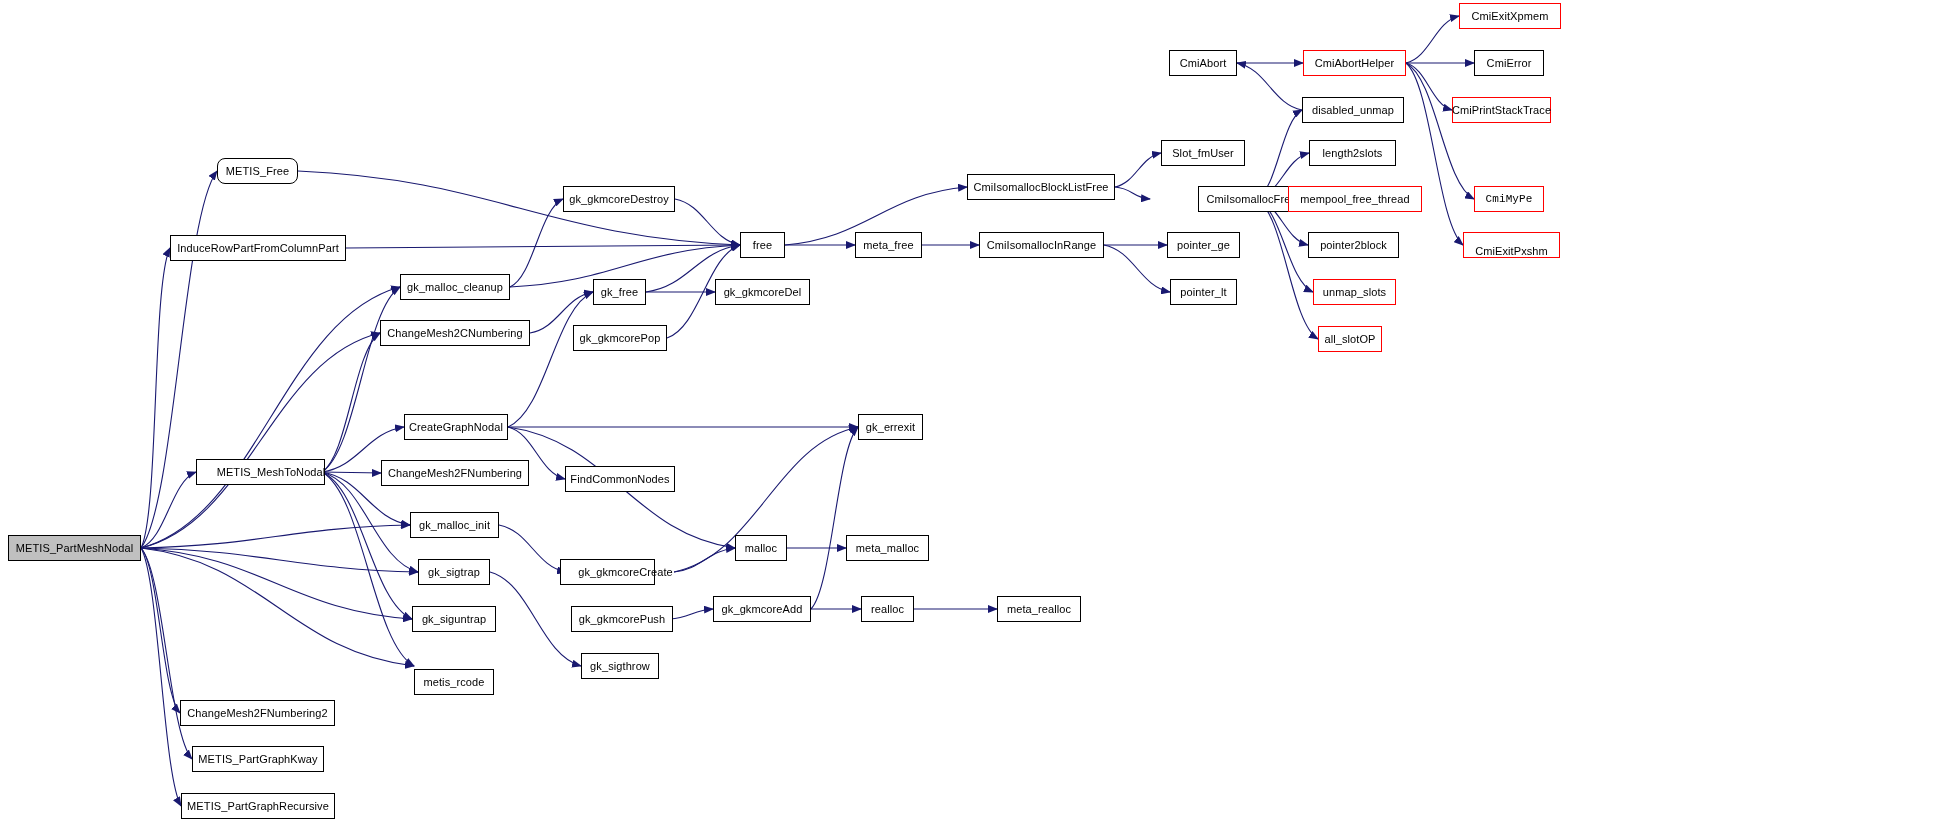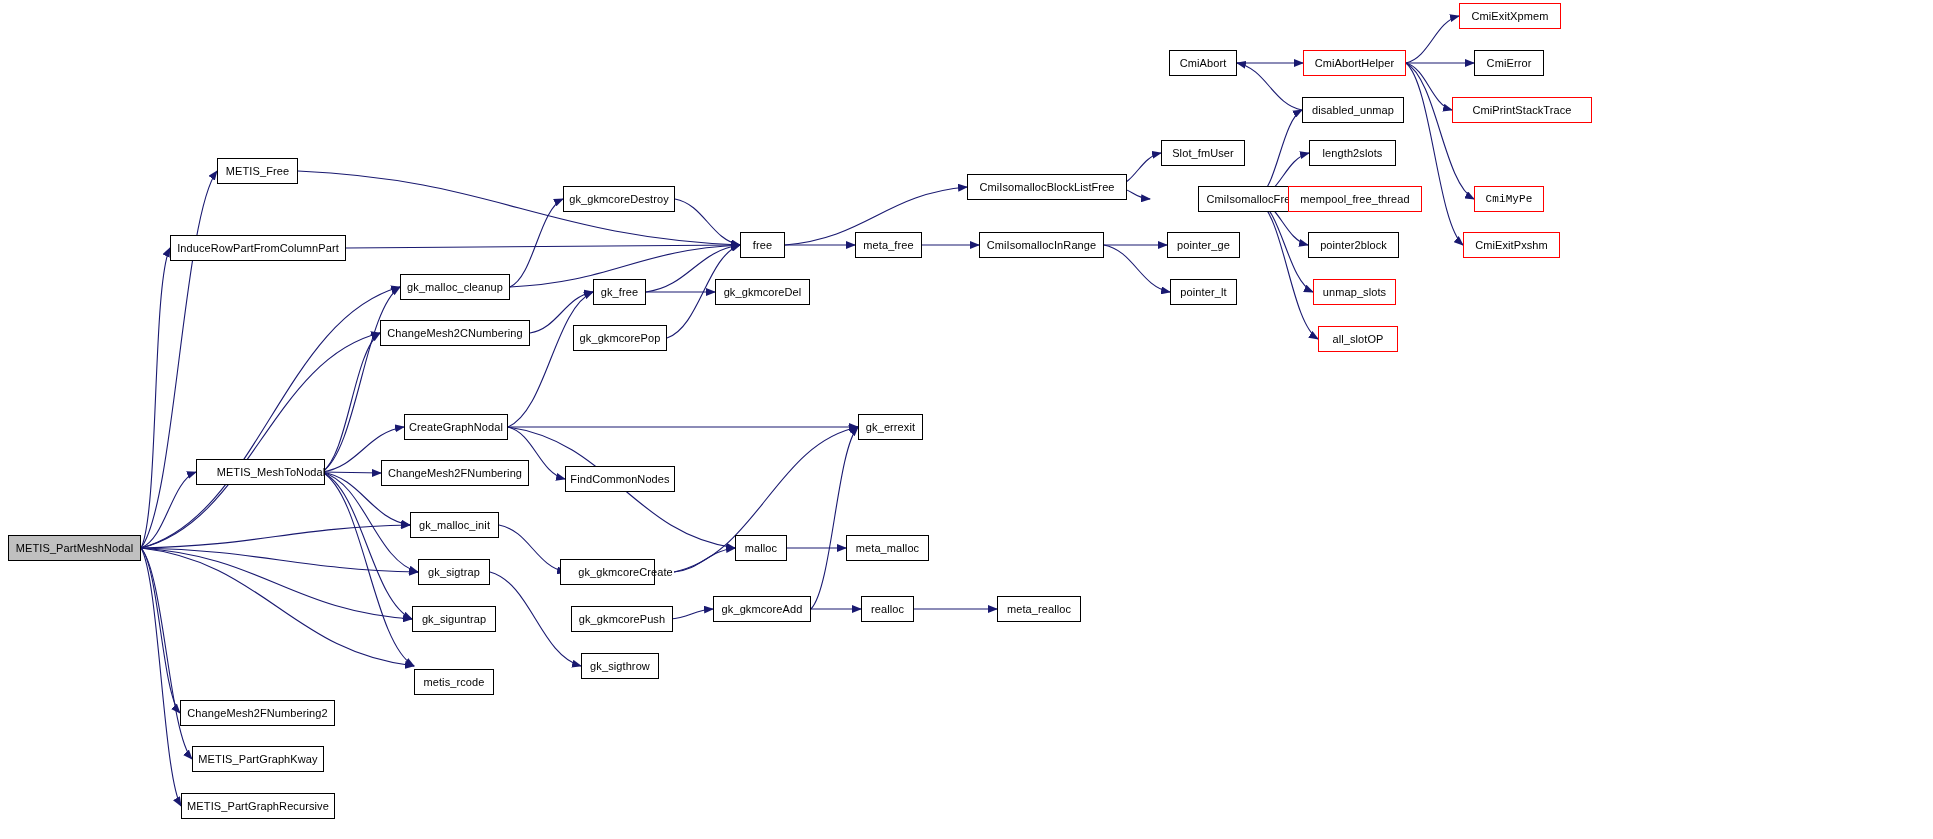--- a/index.html
+++ b/index.html
@@ -102,21 +102,21 @@
         <path d="M 1406,63 C 1436.6,63 1443.4,63 1474,63" marker-end="url(#ah)"></path>
         <path d="M 1406,63 C 1426.7,68.64 1431.3,104.36 1452,110" marker-end="url(#ah)"></path>
         <path d="M 1406,63 C 1436.6,79.32 1443.4,182.68 1474,199" marker-end="url(#ah)"></path>
         <path d="M 1406,63 C 1431.65,84.84 1437.35,223.16 1463,245" marker-end="url(#ah)"></path>
       </g>
   </svg>
   <div id="node-layer">
       <div class="node root" style="left: 8px; top: 535px; width: 133px;">
         <span>METIS_PartMeshNodal</span>
       </div>
-      <div class="node" style="left: 217px; top: 158px; width: 81px;">
+      <div class="node" style="left: 217px; top: 158px; width: 81px; border-radius: 8px;">
         <span>METIS_Free</span>
       </div>
       <div class="node" style="left: 170px; top: 235px; width: 176px;">
         <span>InduceRowPartFromColumnPart</span>
       </div>
       <div class="node" style="left: 400px; top: 274px; width: 110px;">
         <span>gk_malloc_cleanup</span>
       </div>
       <div class="node" style="left: 380px; top: 320px; width: 150px;">
         <span>ChangeMesh2CNumbering</span>
@@ -192,21 +192,21 @@
       </div>
       <div class="node" style="left: 846px; top: 535px; width: 83px;">
         <span>meta_malloc</span>
       </div>
       <div class="node" style="left: 861px; top: 596px; width: 53px;">
         <span>realloc</span>
       </div>
       <div class="node" style="left: 997px; top: 596px; width: 84px;">
         <span>meta_realloc</span>
       </div>
-      <div class="node" style="left: 967px; top: 174px; width: 160px; text-align: center;">
+      <div class="node" style="left: 967px; top: 174px; width: 148px; text-align: center;">
         <span>CmiIsomallocBlockListFree</span>
       </div>
       <div class="node" style="left: 979px; top: 232px; width: 125px;">
         <span>CmiIsomallocInRange</span>
       </div>
       <div class="node" style="left: 1169px; top: 50px; width: 68px;">
         <span>CmiAbort</span>
       </div>
       <div class="node" style="left: 1161px; top: 140px; width: 84px;">
         <span>Slot_fmUser</span>
@@ -231,32 +231,32 @@
       </div>
       <div class="node red" style="left: 1288px; top: 186px; width: 134px;">
         <span>mempool_free_thread</span>
       </div>
       <div class="node" style="left: 1308px; top: 232px; width: 91px;">
         <span>pointer2block</span>
       </div>
       <div class="node red" style="left: 1313px; top: 279px; width: 83px;">
         <span>unmap_slots</span>
       </div>
-      <div class="node red" style="left: 1318px; top: 326px; width: 80px;">
+      <div class="node red" style="left: 1318px; top: 326px; width: 64px;">
         <span>all_slotOP</span>
       </div>
       <div class="node red" style="left: 1459px; top: 3px; width: 102px;">
         <span>CmiExitXpmem</span>
       </div>
       <div class="node" style="left: 1474px; top: 50px; width: 70px;">
         <span>CmiError</span>
       </div>
-      <div class="node red" style="left: 1452px; top: 97px; width: 140px;">
+      <div class="node red" style="left: 1452px; top: 97px; width: 99px;">
         <span>CmiPrintStackTrace</span>
       </div>
       <div class="node red" style="left: 1474px; top: 186px; width: 70px; font-family: Liberation Mono, monospace;">
         <span>CmiMyPe</span>
       </div>
-      <div class="node red" style="left: 1463px; top: 232px; width: 97px;">
+      <div class="node red" style="left: 1463px; top: 232px; width: 97px; align-items: flex-end;">
         <span>CmiExitPxshm</span>
       </div>
     </div>
 </div>
 
 </body></html>

